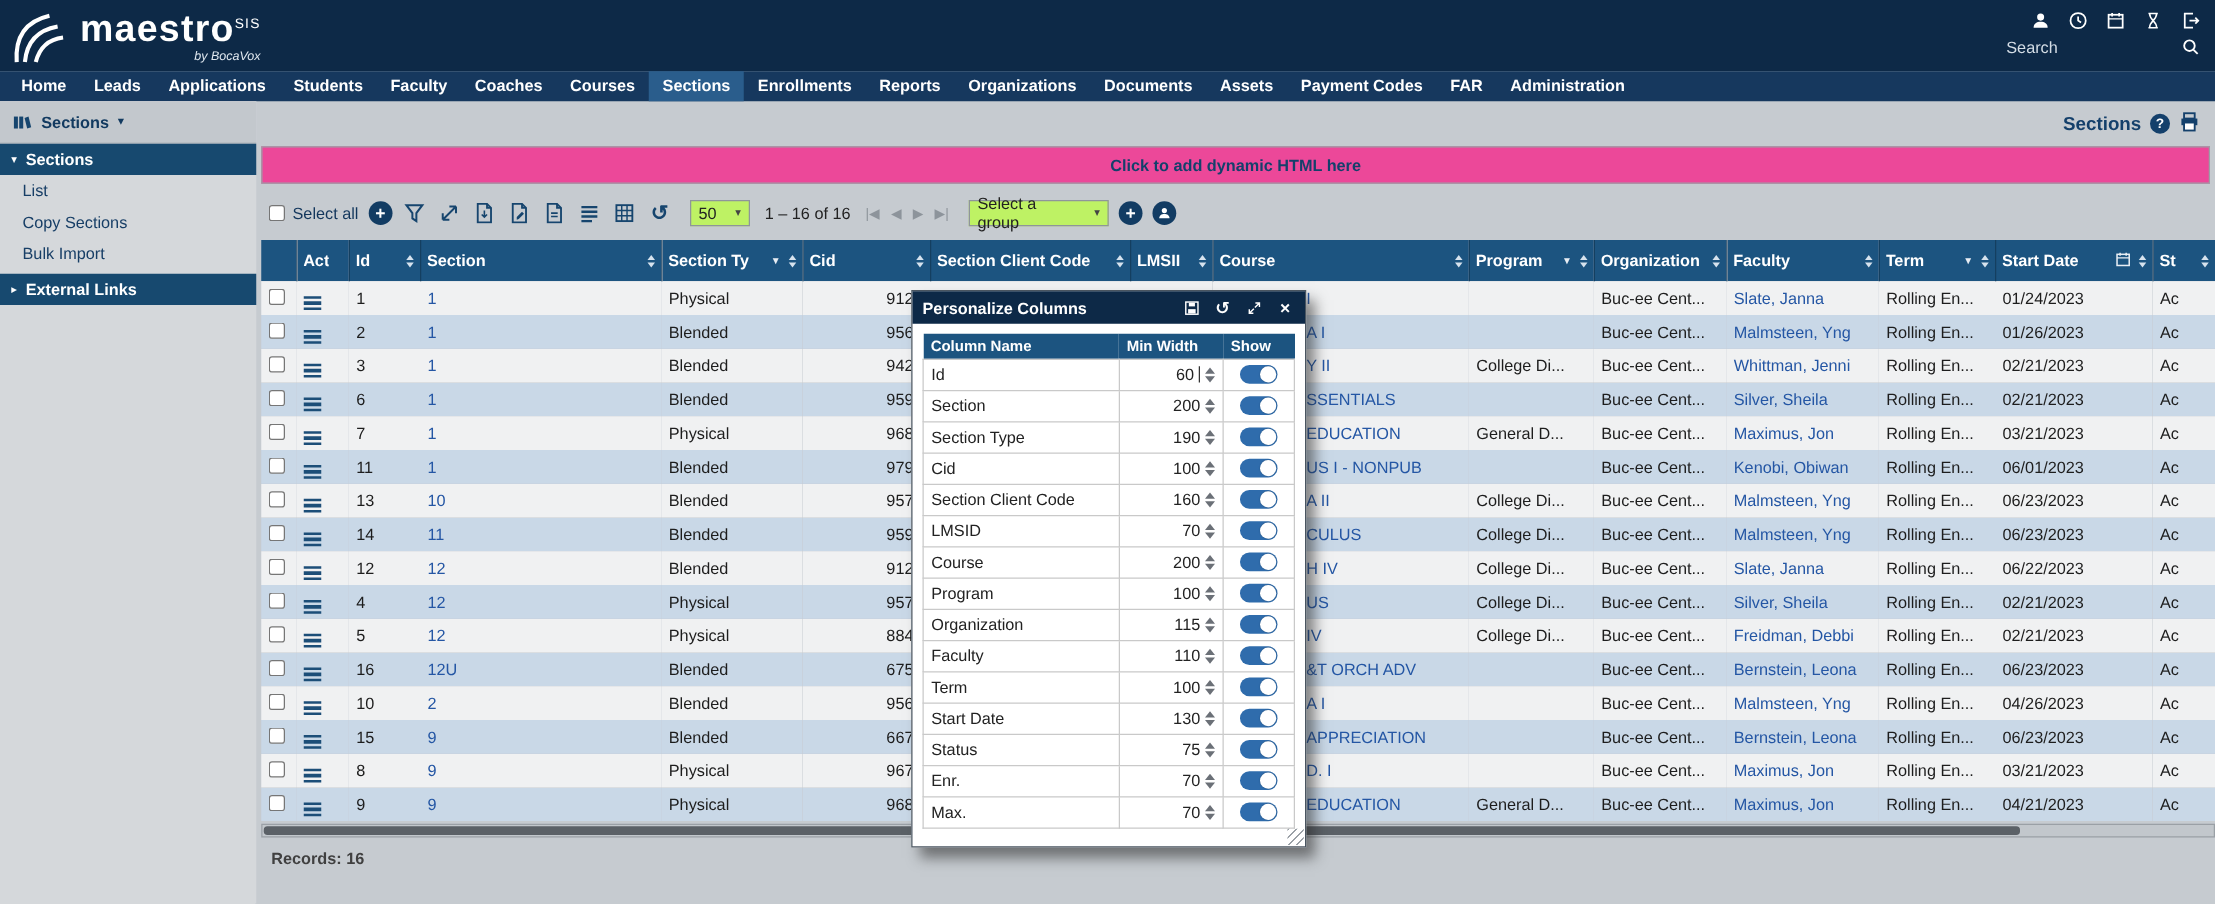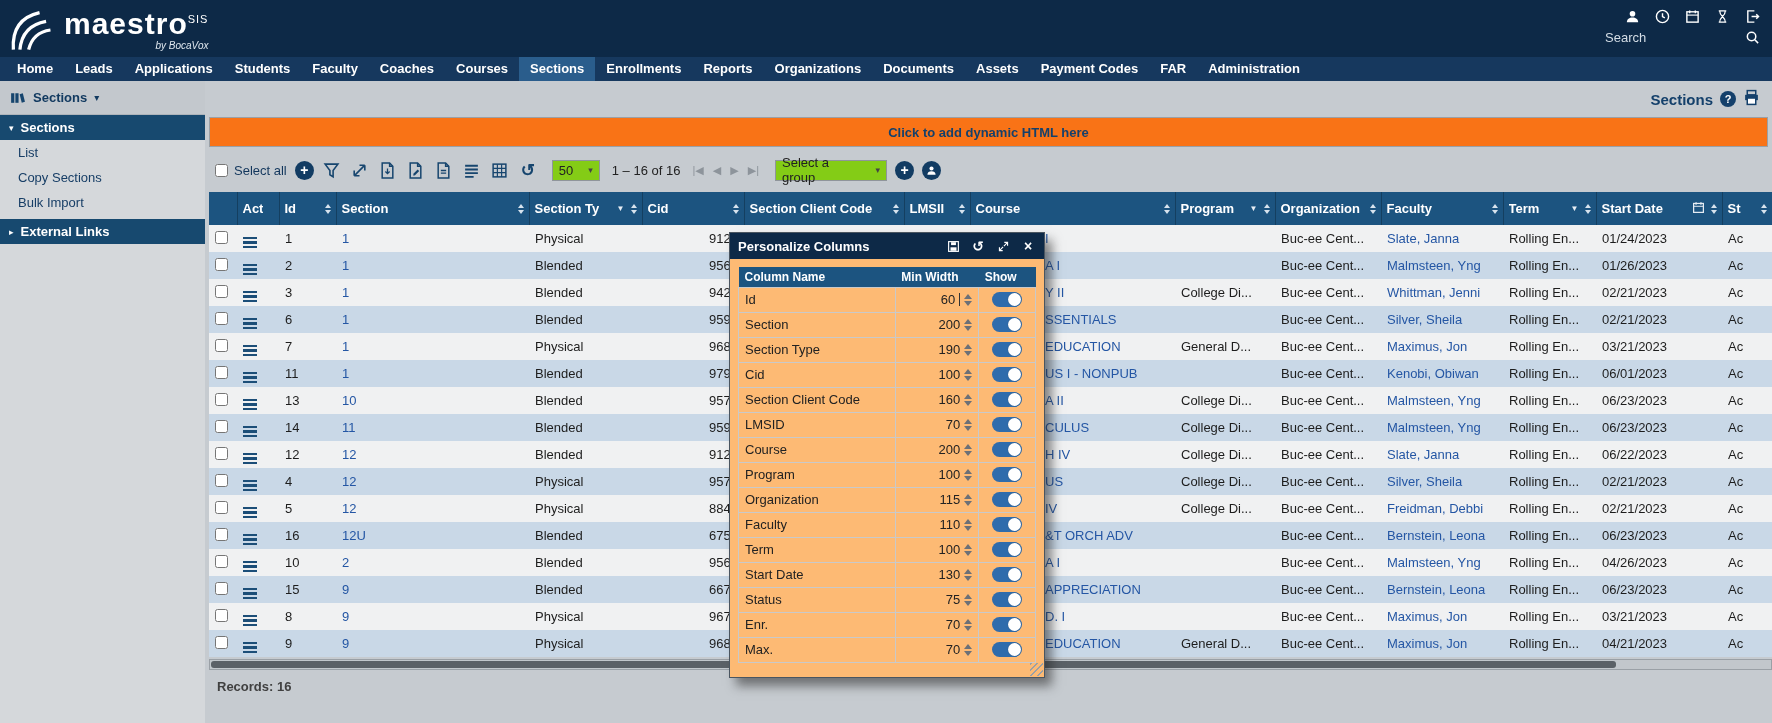--- a/index.html
+++ b/index.html
@@ -41,32 +41,32 @@
   .side-group .tri { font-size:9px; }
   .side-group.links { margin-top:4px; }
   .side-item { padding:5px 10px 5px 18px; color:#173e66; font-size:13px; cursor:pointer; }
 
   .main { flex:1; padding:6px 4px 0 4px; display:flex; flex-direction:column; overflow:hidden; }
   .title-row { height:24px; display:flex; justify-content:flex-end; align-items:center; gap:7px; padding-right:8px; color:#14406b; }
   .page-title { font-weight:bold; font-size:15px; }
   .help { width:16px; height:16px; border-radius:50%; background:#14406b; color:#fff; font-size:11px; font-weight:bold; display:flex; align-items:center; justify-content:center; cursor:pointer; }
   .print svg { width:17px; height:17px; cursor:pointer; }
 
-  .banner { height:30px; border:1px solid #9aa0a6; background:#f97316; color:#14406b; font-weight:bold;
+  .banner { height:30px; border:1px solid #9aa0a6; background:#ec4899; color:#14406b; font-weight:bold;
     display:flex; align-items:center; justify-content:center; margin-top:6px; cursor:pointer; }
 
   
   .toolbar { display:flex; align-items:center; gap:8px; margin-top:9px; height:28px; color:#12365c; }
   .selectall { display:flex; align-items:center; gap:6px; font-size:13px; color:#12365c; cursor:pointer; margin-left:6px; }
   .selectall input { width:13px; height:13px; cursor:pointer; }
   .circle-btn { width:19px; height:19px; border-radius:50%; background:#123c63; color:#fff; display:flex; align-items:center; justify-content:center; font-size:14px; font-weight:bold; border:none; cursor:pointer; line-height:1; }
   .tool-icon { background:none; border:none; cursor:pointer; display:flex; align-items:center; justify-content:center; width:20px; height:20px; padding:0; }
   .tool-icon svg { width:17px; height:17px; }
   .undo-glyph { font-size:17px; color:#16456e; font-weight:bold; }
-  .sel { background:#84cc16; border:1px solid #8f959b; height:21px; display:flex; align-items:center; justify-content:space-between; gap:6px; padding:0 6px; font-size:13px; color:#222; cursor:pointer; }
+  .sel { background:#bef264; border:1px solid #8f959b; height:21px; display:flex; align-items:center; justify-content:space-between; gap:6px; padding:0 6px; font-size:13px; color:#222; cursor:pointer; }
   .sel .car { font-size:9px; color:#444; }
   .sel.pagesize { width:48px; margin-left:6px; }
   .sel.group { width:112px; margin-left:8px;gap:32px; }
   .range { font-size:13px; color:#222; margin:0 4px; }
   .pager { display:flex; gap:9px; color:#8d949b; font-size:11px; align-items:center; }
   .pg { cursor:pointer; }
 
   
   .grid { border-collapse:collapse; table-layout:fixed; width:1563px; margin-top:8px; }
   .grid th { background:#1c5480; color:#fff; height:33px; font-size:13px; text-align:left; padding:0 5px;
@@ -93,21 +93,21 @@
   th.col-start_date{width:126px} th.col-status{width:50px}
   .hamburger { display:inline-flex; flex-direction:column; gap:2px; cursor:pointer; padding:2px 0; }
   .hamburger i { display:block; width:14px; height:2.5px; background:#1c4e78; }
   .grid input[type=checkbox] { width:13px; height:13px; cursor:pointer; }
 
   .hscroll { width:1563px; height:11px; background:#c2c7cc; border:1px solid #9aa0a6; margin-top:2px; position:relative; }
   .hthumb { position:absolute; left:1px; top:1px; height:7px; width:90%; background:#5b6167; border-radius:3px; cursor:pointer; }
   .records { margin-top:9px; padding-left:8px; font-weight:bold; color:#404040; }
 
   
-  .dialog { position:absolute; left:729px; top:232px; width:316px; background:#fdba74; border:1px solid #4a5560;
+  .dialog { position:absolute; left:729px; top:232px; width:316px; background:#ffffff; border:1px solid #4a5560;
     box-shadow:7px 8px 10px rgba(40,40,40,.55); z-index:20; }
   .dialog-titlebar { height:26px; background:#0d2947; color:#fff; display:flex; align-items:center; padding:0 8px; font-weight:bold; font-size:13px; cursor:move; }
   .dialog-titlebar .spacer { flex:1; }
   .dlg-icon { width:16px; height:16px; margin-left:9px; color:#fff; display:flex; align-items:center; justify-content:center; cursor:pointer; font-size:14px; line-height:1; }
   .dlg-icon svg { width:13px; height:13px; }
   .dialog-body { padding:8px 8px 14px 8px; }
   .dlg-grid { width:100%; border-collapse:collapse; }
   .dlg-grid th { background:#1c5480; color:#fff; font-size:12px; height:20px; padding:0 6px; text-align:left; font-weight:bold; }
   .dlg-grid th.sh { text-align:left; }
   .dlg-grid td { border:1px solid #c9c9c9; height:25px; padding:0 6px; font-size:13px; color:#222; }

